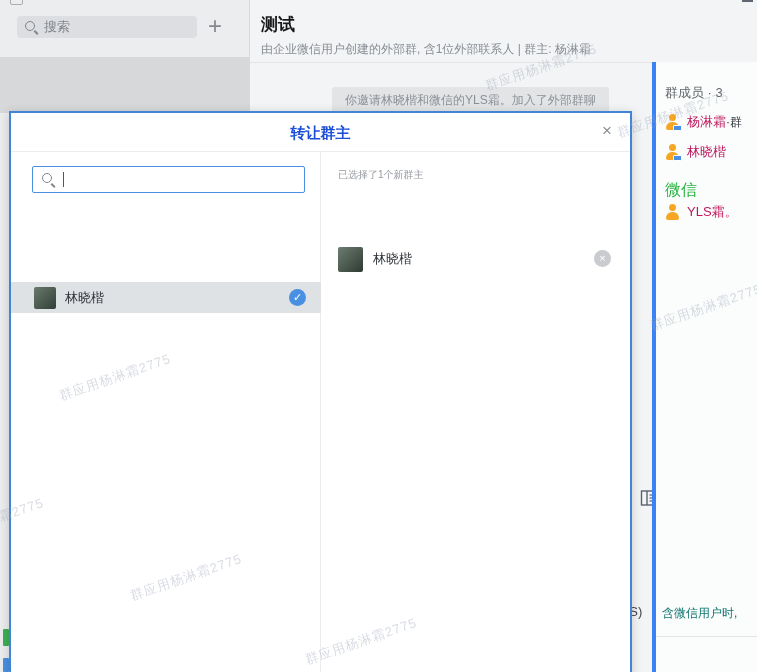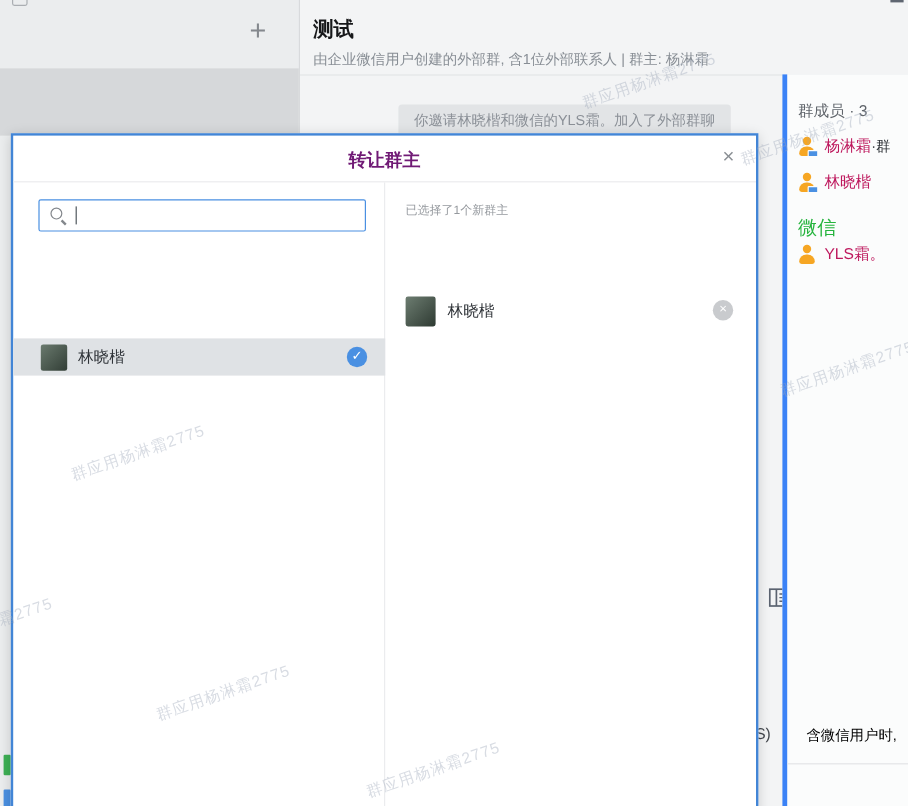--- a/index.html
+++ b/index.html
@@ -38,36 +38,36 @@
   .reader-icon { position:absolute; left:390px; top:489px; width:18px; height:18px; }
   .send-frag { position:absolute; left:362px; top:603px; font-size:13px; color:#43474d; white-space:nowrap; }
 
   .right-sidebar { position:absolute; left:652px; top:62px; width:105px; height:610px; background:#fbfcfc; border-left:4px solid #3b82f6; z-index:1; }
   .rs-inner { position:relative; width:100%; height:100%; overflow:hidden; }
   .rs-header { position:absolute; left:9px; top:22px; font-size:13px; color:#60656b; white-space:nowrap; }
   .rs-row { position:absolute; left:9px; display:flex; align-items:center; white-space:nowrap; }
   .rs-row .nm { font-size:13px; color:#be185d; margin-left:7px; }
   .rs-row .sfx { font-size:12px; color:#2e3237; }
   .rs-section { position:absolute; left:9px; font-size:16px; color:#26b43e; }
-  .rs-note { position:absolute; left:16px; top:543px; font-size:12px; color:#000000; white-space:nowrap; }
+  .rs-note { position:absolute; left:6px; top:543px; font-size:12px; color:#0f766e; white-space:nowrap; }
   .rs-bottom-divider { position:absolute; left:0; top:574px; width:105px; height:1px; background:#e3e4e6; }
 
   .picon { position:relative; width:15px; height:16px; flex:none; }
   .picon .head { position:absolute; left:4px; top:0; width:7px; height:7px; border-radius:50%; background:#f6a623; }
   .picon .pbody { position:absolute; left:1px; top:7.5px; width:13px; height:8px; border-radius:6px 6px 2px 2px; background:#f6a623; }
   .picon .base { position:absolute; right:-2px; bottom:-1px; width:9px; height:6px; background:#4a90e2; border:1px solid #fbfcfc; border-radius:1px; }
 
   .frag-green { position:absolute; left:3px; top:629px; width:6px; height:17px; background:#3db054; border-radius:1px; z-index:2; }
   .frag-blue { position:absolute; left:3px; top:658px; width:6px; height:14px; background:#4a90e2; border-radius:1px; z-index:2; }
   .frag-min { position:absolute; left:742px; top:0; width:11px; height:2px; background:#5f6671; z-index:2; }
 
   
   .dialog { position:absolute; left:9px; top:111px; width:623px; height:570px; background:#fff; border:2px solid #4285d6; box-shadow:0 2px 10px rgba(0,0,0,.18); z-index:5; }
   .dlg-header { position:relative; height:39px; border-bottom:1px solid #ebecee; }
-  .dlg-title { position:absolute; left:0; right:0; top:11px; text-align:center; font-size:15px; font-weight:600; color:#701a75; }
+  .dlg-title { position:absolute; left:0; right:0; top:11px; text-align:center; font-size:15px; font-weight:600; color:#1d4ed8; }
   .dlg-close { position:absolute; right:12px; top:7px; width:22px; height:22px; font-size:17px; color:#8a8f94; text-align:center; line-height:22px; cursor:default; }
   .dlg-body { position:relative; display:flex; height:527px; }
   .dlg-left { position:relative; width:310px; border-right:1px solid #ebecee; }
   .dlg-right { position:relative; flex:1; }
   .dlg-search { position:absolute; left:21px; top:14px; width:273px; height:27px; border:1px solid #4a90e2; border-radius:2px; background:#fff; display:flex; align-items:center; padding-left:9px; }
   .dlg-search .caret { width:1px; height:15px; background:#50575e; margin-left:8px; }
   .dlg-hint { position:absolute; left:21px; top:51px; width:286px; font-size:13px; line-height:17px; color:#63676d; }
   .dlg-row { position:absolute; left:0; top:130px; width:310px; height:31px; background:#dfe2e5; display:flex; align-items:center; padding-left:23px; }
   .dlg-row .avatar { width:22px; height:22px; border-radius:2px; background:linear-gradient(135deg,#6a7a6e,#323e36); flex:none; }
   .dlg-row .nm { font-size:13px; color:#2f3338; margin-left:9px; }
@@ -82,20 +82,24 @@
   #wm-layer { position:absolute; inset:0; z-index:9; pointer-events:none; }
   .wm { position:absolute; font-size:13px; letter-spacing:1px; color:rgba(158,168,184,0.40); white-space:nowrap; transform:rotate(-19deg); transform-origin:0 0; }
 </style>
 </head>
 <body>
 
 <div id="stage">
 
   <div class="left-panel">
     <div class="mini-top-icon"></div>
+    <div class="search-bar">
+      <span class="mag"></span>
+      <span class="ph">搜索</span>
+    </div>
     <div class="plus-btn">+</div>
 
     <div class="chat-item">
       <div class="collage">
         <div class="t1"></div>
         <div class="t2"></div>
         <div class="t3"></div>
         <div class="t4"></div>
       </div>
       <div class="chat-title-row">

